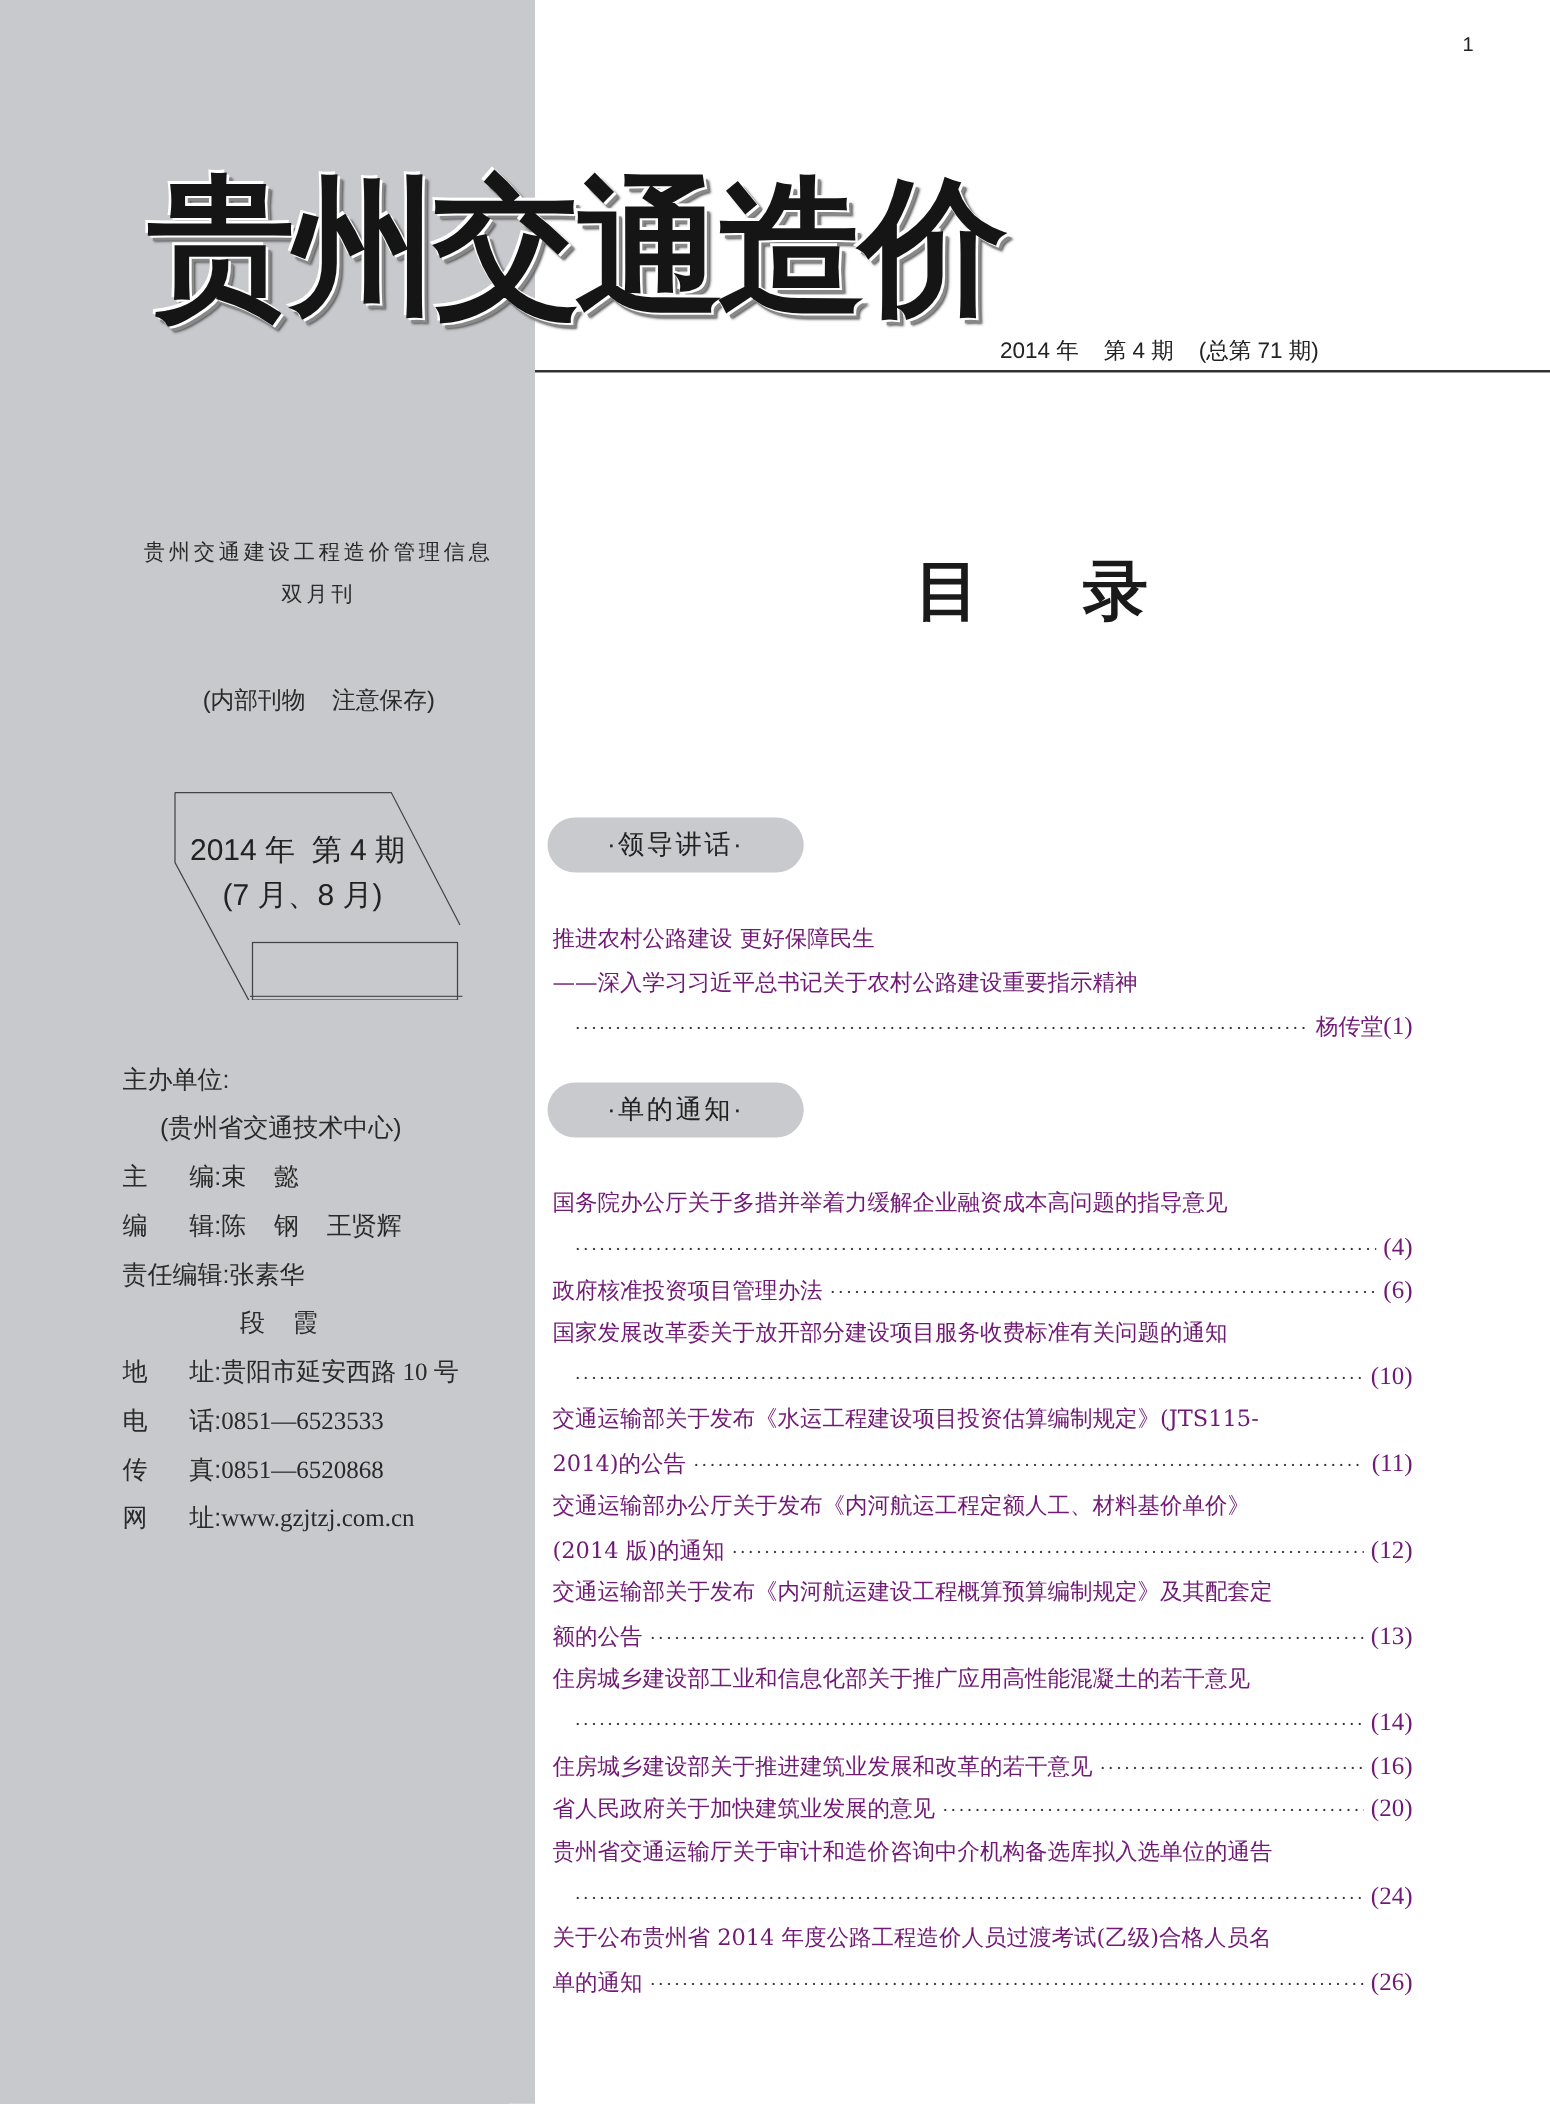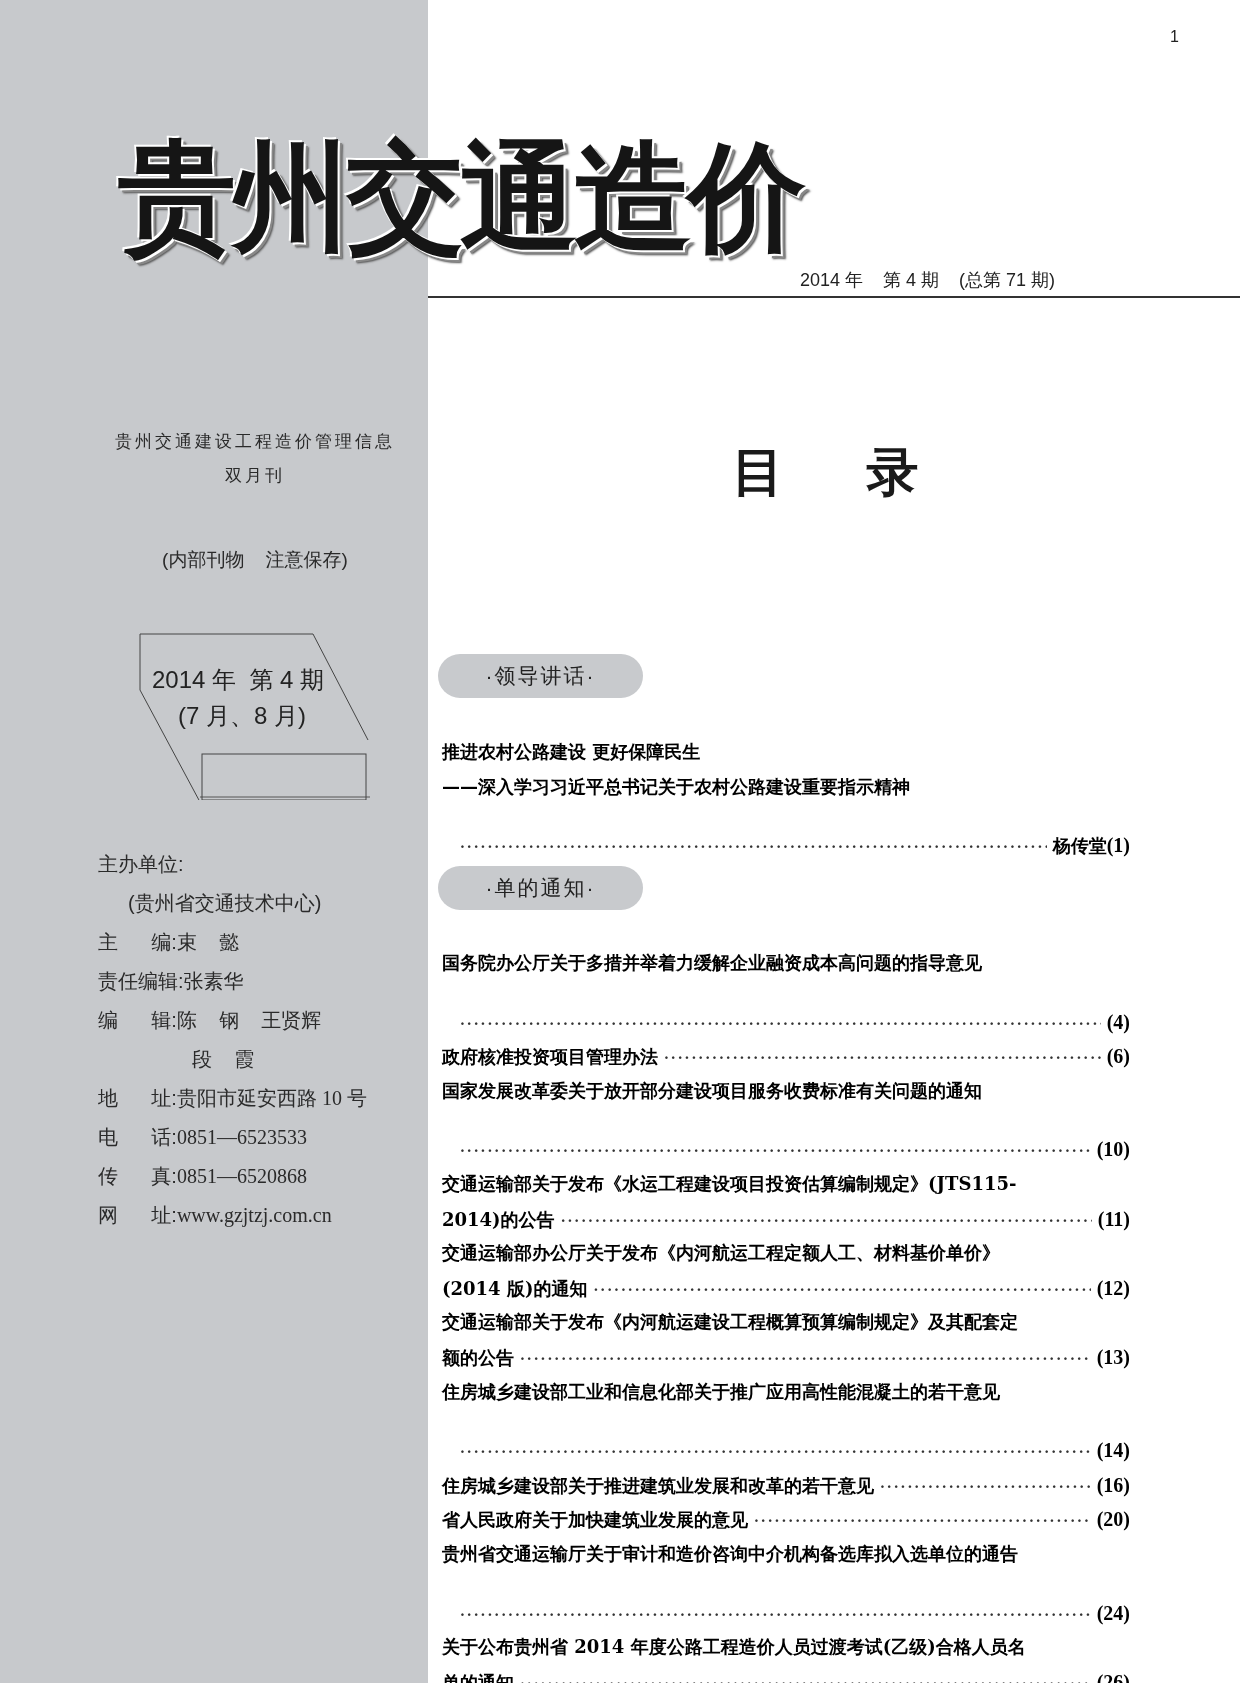--- a/index.html
+++ b/index.html
@@ -17,27 +17,27 @@
   .issue-box svg{position:absolute;left:0;top:0;}
   .issue-box .l1{position:absolute;left:14px;top:32px;font-family:"Liberation Sans",sans-serif;font-size:24px;color:#222;white-space:pre;}
   .issue-box .l2{position:absolute;left:40px;top:68px;font-family:"Liberation Sans",sans-serif;font-size:24px;color:#222;white-space:pre;}
   .info{position:absolute;left:98px;top:845px;width:330px;font-family:"Liberation Sans",sans-serif;font-size:20px;color:#2a2a2a;}
   .info .row{height:39px;line-height:39px;white-space:pre;}
   .info .val{font-family:"Liberation Serif",serif;}
   .toc-title{position:absolute;left:712px;top:438px;font-family:"DejaVu Serif",serif;font-weight:bold;font-size:52px;color:#1a1a1a;white-space:pre;letter-spacing:2px;margin-left:20px;}
   .pill{position:absolute;left:438px;height:44px;width:205px;border-radius:22px;background:#c8cacd;font-family:"Liberation Sans",sans-serif;font-size:21px;color:#222;text-align:center;line-height:44px;letter-spacing:2px;}
   .pill1{top:654px;}
   .pill2{top:866px;}
-  .toc{position:absolute;left:442px;width:688px;font-family:"DejaVu Serif",serif;font-size:18px;color:#000000;font-weight:bold;}
+  .toc{position:absolute;left:442px;width:688px;font-family:"DejaVu Serif",serif;font-size:18px;color:#701a75;}
   .toc .line{height:34.6px;line-height:34.6px;white-space:nowrap;display:flex;align-items:baseline;}
   .toc .t{flex:0 0 auto;}
   .toc .dots{flex:1 1 auto;overflow:hidden;margin:0 6px;color:#333;letter-spacing:2px;font-size:14px;}
   .toc .dots::before{content:"································································································································";}
   .toc .pg{flex:0 0 auto;font-family:"Liberation Serif",serif;font-size:20px;}
-  .toc .indent{padding-left:12px;margin-top:24px;}
+  .toc .indent{padding-left:12px;}
   .toc1{top:735px;}
   .toc2{top:946px;}
 </style>
 </head>
 <body>
 
 <div class="sidebar"></div>
 
 <div class="page-num">1</div>
 
@@ -57,22 +57,22 @@
     <rect x="64" y="122" width="164" height="46" fill="none" stroke="#444" stroke-width="1"></rect>
   </svg>
   <div class="l1">2014 年  第 4 期</div>
   <div class="l2">(7 月、8 月)</div>
 </div>
 
 <div class="info">
   <div class="row">主办单位:</div>
   <div class="row" style="padding-left:30px">(贵州省交通技术中心)</div>
   <div class="row"><span>主      编:</span><span>束    懿</span></div>
+  <div class="row"><span>编      辑:</span><span>陈    钢    王贤辉</span></div>
   <div class="row"><span>责任编辑:</span><span>张素华</span></div>
-  <div class="row"><span>编      辑:</span><span>陈    钢    王贤辉</span></div>
   <div class="row" style="padding-left:94px"><span>段    霞</span></div>
   <div class="row"><span>地      址:</span><span class="val">贵阳市延安西路 10 号</span></div>
   <div class="row"><span>电      话:</span><span class="val">0851—6523533</span></div>
   <div class="row"><span>传      真:</span><span class="val">0851—6520868</span></div>
   <div class="row"><span>网      址:</span><span class="val">www.gzjtzj.com.cn</span></div>
 </div>
 
 <div class="toc-title">目    录</div>
 
 <div class="pill pill1">·领导讲话·</div>

